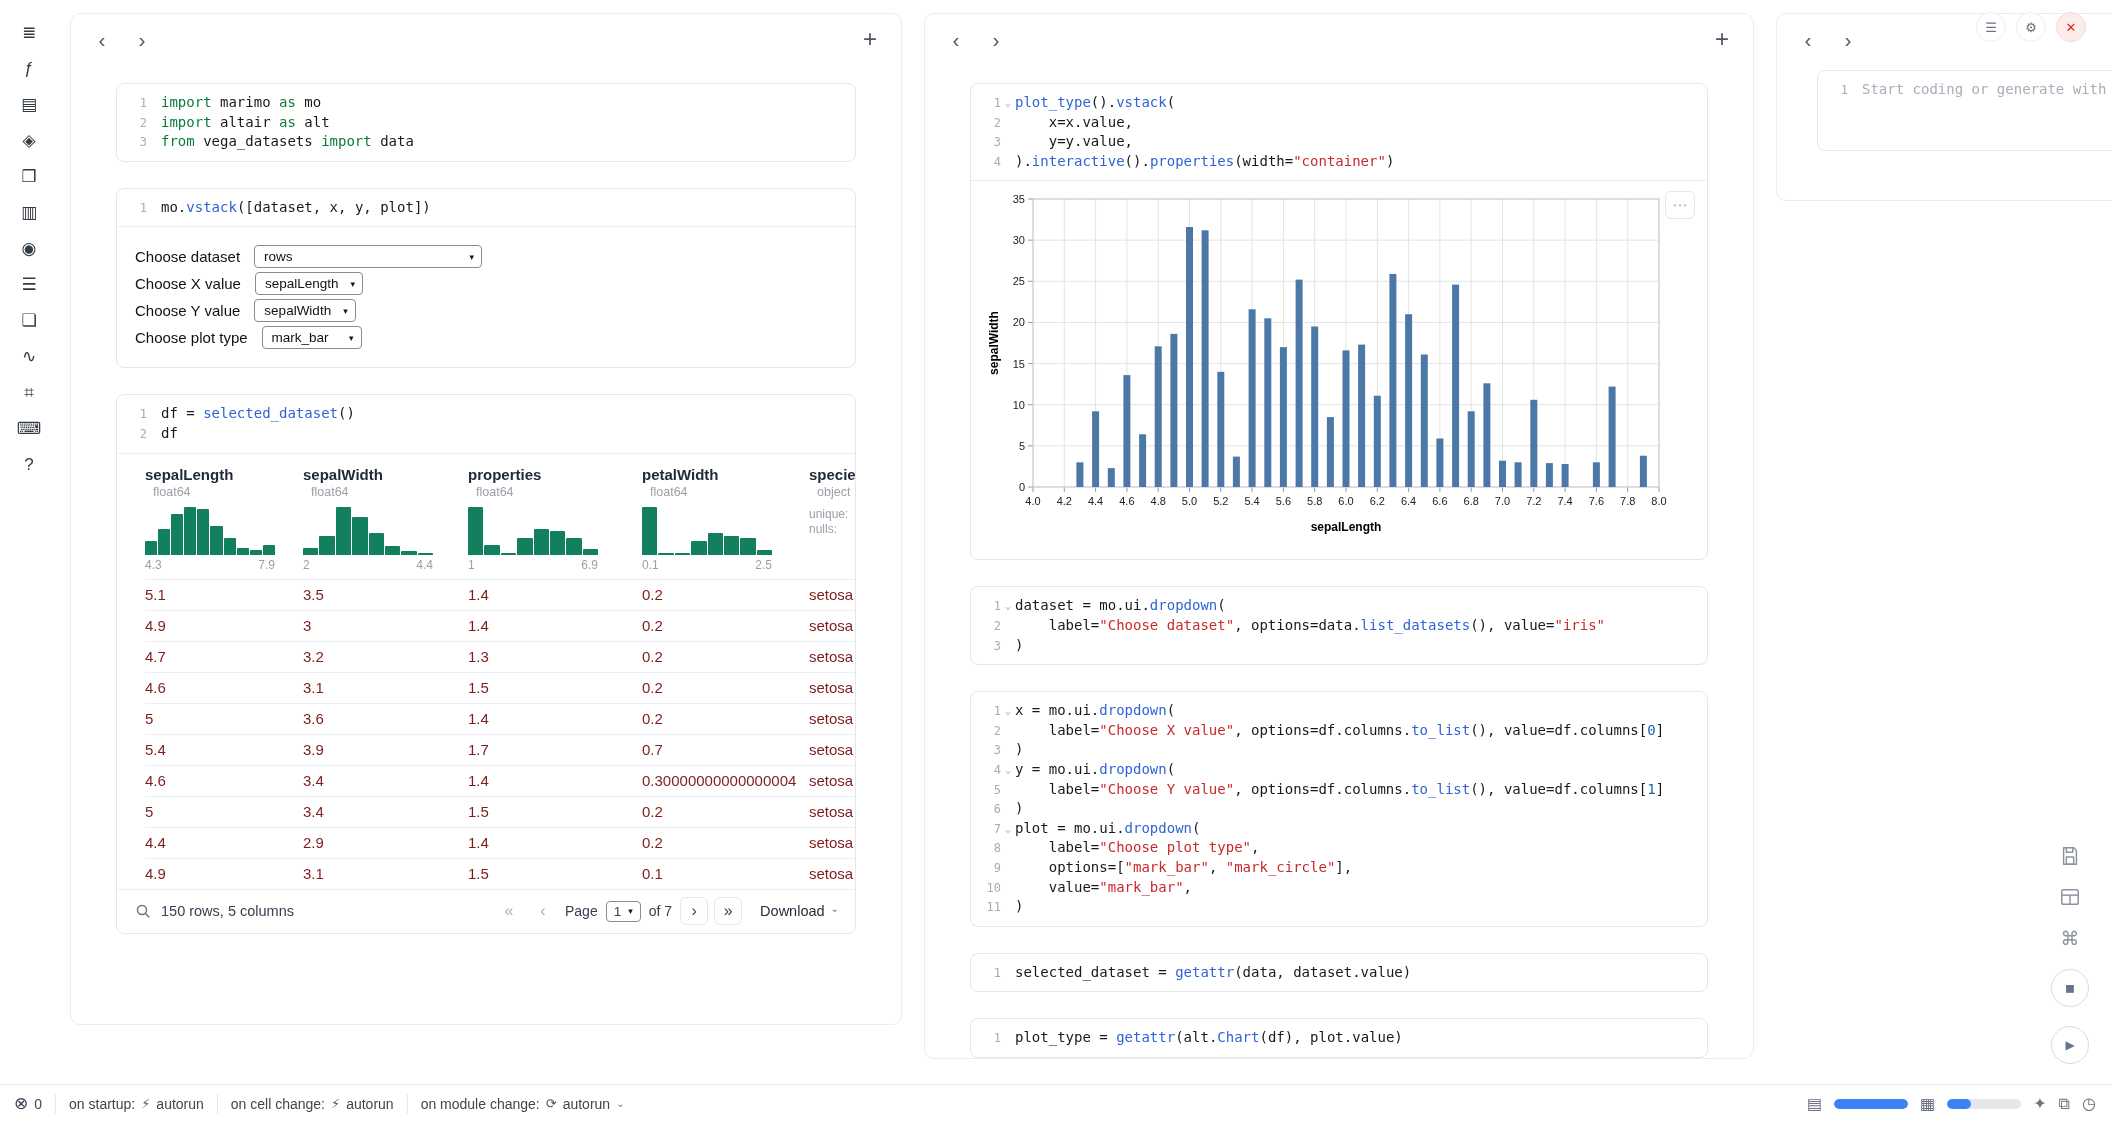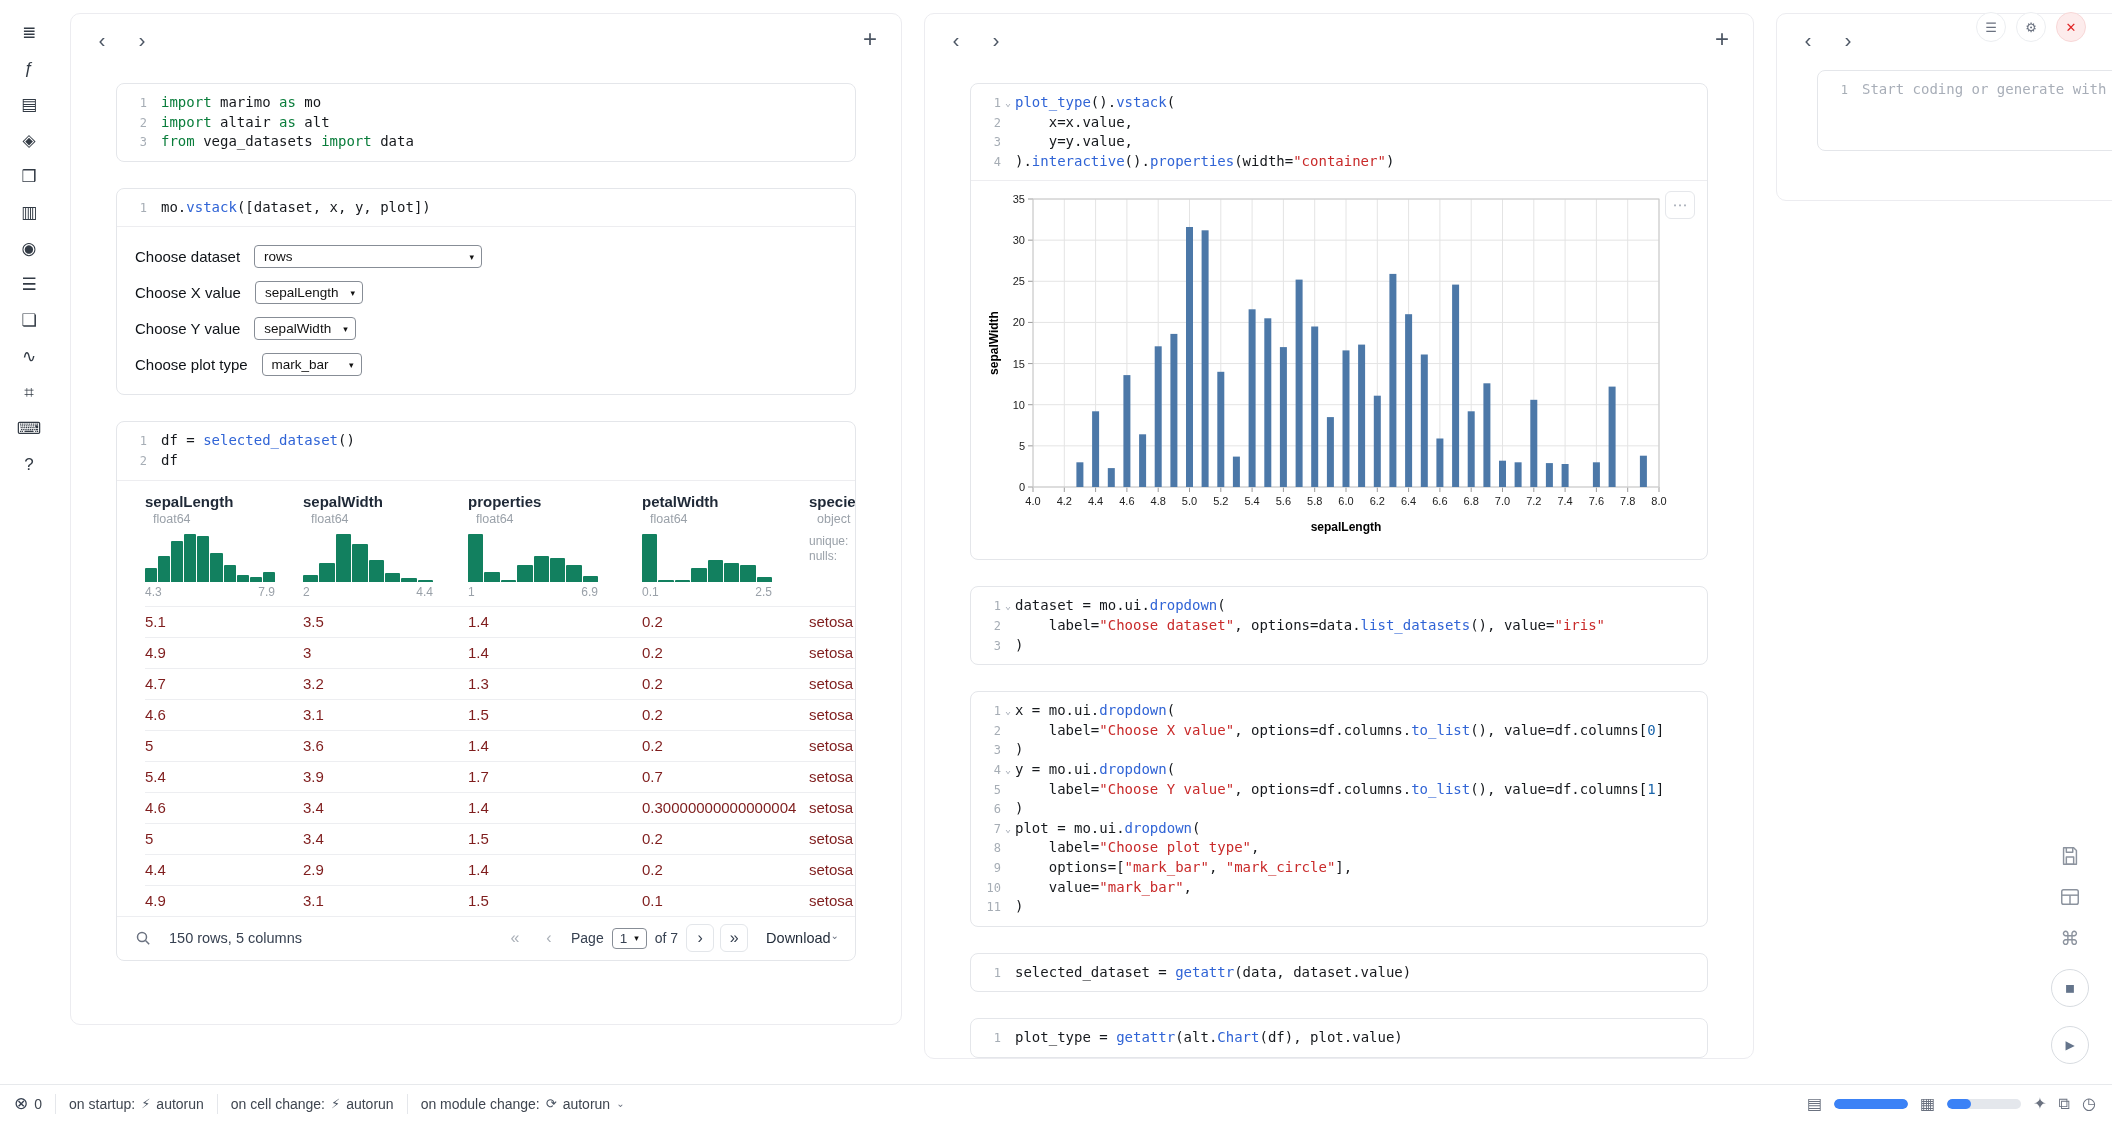--- a/index.html
+++ b/index.html
@@ -28,49 +28,49 @@
   .cell{margin:0 45px 26px;border:1px solid #e4e6ea;border-radius:8px;background:#fff;overflow:hidden}
   .code{padding:9px 0 9px 6px;font-family:"DejaVu Sans Mono","Liberation Mono",monospace;font-size:14px;cursor:text}
   .code-line{display:flex;height:19.6px;line-height:19.6px;white-space:pre}
   .ln{width:24px;text-align:right;color:#a6adb5;font-size:12px;flex:none;padding-top:1px}
   .fold{width:14px;text-align:center;color:#9ca3af;font-size:10px;flex:none;cursor:pointer}
   .src{flex:1;color:#16191d}
   .tok-s{color:var(--str)} .tok-k{color:var(--kw)} .tok-f{color:var(--fn)} .tok-n{color:var(--num)}
   .output{border-top:1px solid #ededf0}
 
   
-  .controls-output{padding:16px 0 16px 18px;display:flex;flex-direction:column;gap:9px}
+  .controls-output{padding:16px 0 16px 18px;display:flex;flex-direction:column;}
   .ctrl-row{display:flex;align-items:center;gap:14px;height:27px}
   .ctrl-label{font-size:15px;color:#0f1318}
   .select{display:inline-flex;align-items:center;justify-content:space-between;gap:12px;border:1px solid #878d96;border-radius:4px;padding:3px 7px 3px 9px;font-size:13.5px;min-width:100px;background:#fff;cursor:pointer;color:#111}
   .select.wide{min-width:228px}
   .sel-arrow{font-size:9px;color:#111}
 
   
   .table-output{overflow:hidden}
   .table-wrap{padding:12px 0 0 28px;overflow:hidden}
   .t-head{display:flex}
   .th{flex:none;padding-right:6px;overflow:hidden;cursor:pointer}
   .col-name{font-size:15px;font-weight:700;color:#1f2937;white-space:nowrap}
   .col-type{font-size:12.5px;color:#9aa1a9;margin:2px 8px 8px;white-space:nowrap}
   .hist{display:flex;align-items:flex-end;gap:1px;height:48px;width:130px}
   .hist span{background:var(--hist);flex:1;border-radius:1px 1px 0 0}
   .hist-range{display:flex;justify-content:space-between;width:130px;font-size:12px;color:#9aa1a9;margin-top:3px;padding-bottom:7px}
   .col-meta{font-size:12px;color:#9aa1a9;line-height:15px;white-space:nowrap}
   .t-row{display:flex;border-top:1px solid #edeef1;height:31px;align-items:center;cursor:pointer}
   .td{flex:none;font-size:15px;color:#7f1d1d;padding-right:6px;white-space:nowrap;overflow:hidden}
   .table-footer{display:flex;align-items:center;justify-content:space-between;border-top:1px solid #edeef1;height:44px;padding:0 16px 0 18px}
-  .tf-left{display:flex;align-items:center;gap:18px;font-size:14.5px;color:#374151}
+  .tf-left{display:flex;align-items:center;gap:10px;font-size:14.5px;color:#374151}
   .search-btn{display:flex;align-items:center;cursor:pointer}
   .tf-right{display:flex;align-items:center;gap:6px;font-size:14px;color:#374151}
   .pg-btn{width:28px;height:28px;display:flex;align-items:center;justify-content:center;border-radius:6px;border:1px solid transparent;background:none;color:#aab0b8;font-size:16px;cursor:pointer;font-family:inherit}
   .pg-btn.enabled{border-color:#e3e6ea;color:#374151}
   .pg-label{color:#374151;margin:0 2px}
   .page-select{display:inline-flex;align-items:center;gap:7px;border:1px solid #878d96;border-radius:4px;padding:2px 7px;font-size:13.5px;cursor:pointer;background:#fff}
-  .download-btn{display:flex;align-items:flex-start;background:none;border:none;font-size:14.5px;color:#1f2937;cursor:pointer;margin-left:12px;font-family:inherit}
+  .download-btn{display:flex;align-items:flex-start;gap:6px;background:none;border:none;font-size:14.5px;color:#1f2937;cursor:pointer;margin-left:12px;font-family:inherit}
 
   
   .chart-output{position:relative;padding:10px 10px 12px 14px}
   .chart-menu{position:absolute;top:10px;right:12px;width:30px;height:28px;border:1px solid #e5e7eb;border-radius:6px;background:#fff;color:#9ca3af;font-size:15px;display:flex;align-items:center;justify-content:center;cursor:pointer}
   #chart-mount{cursor:grab}
 
   
   .scratch-cell{margin:6px 0 0 40px;width:380px;min-height:81px}
   .placeholder{color:#a8aeb8}
   .ph-link{cursor:pointer}

